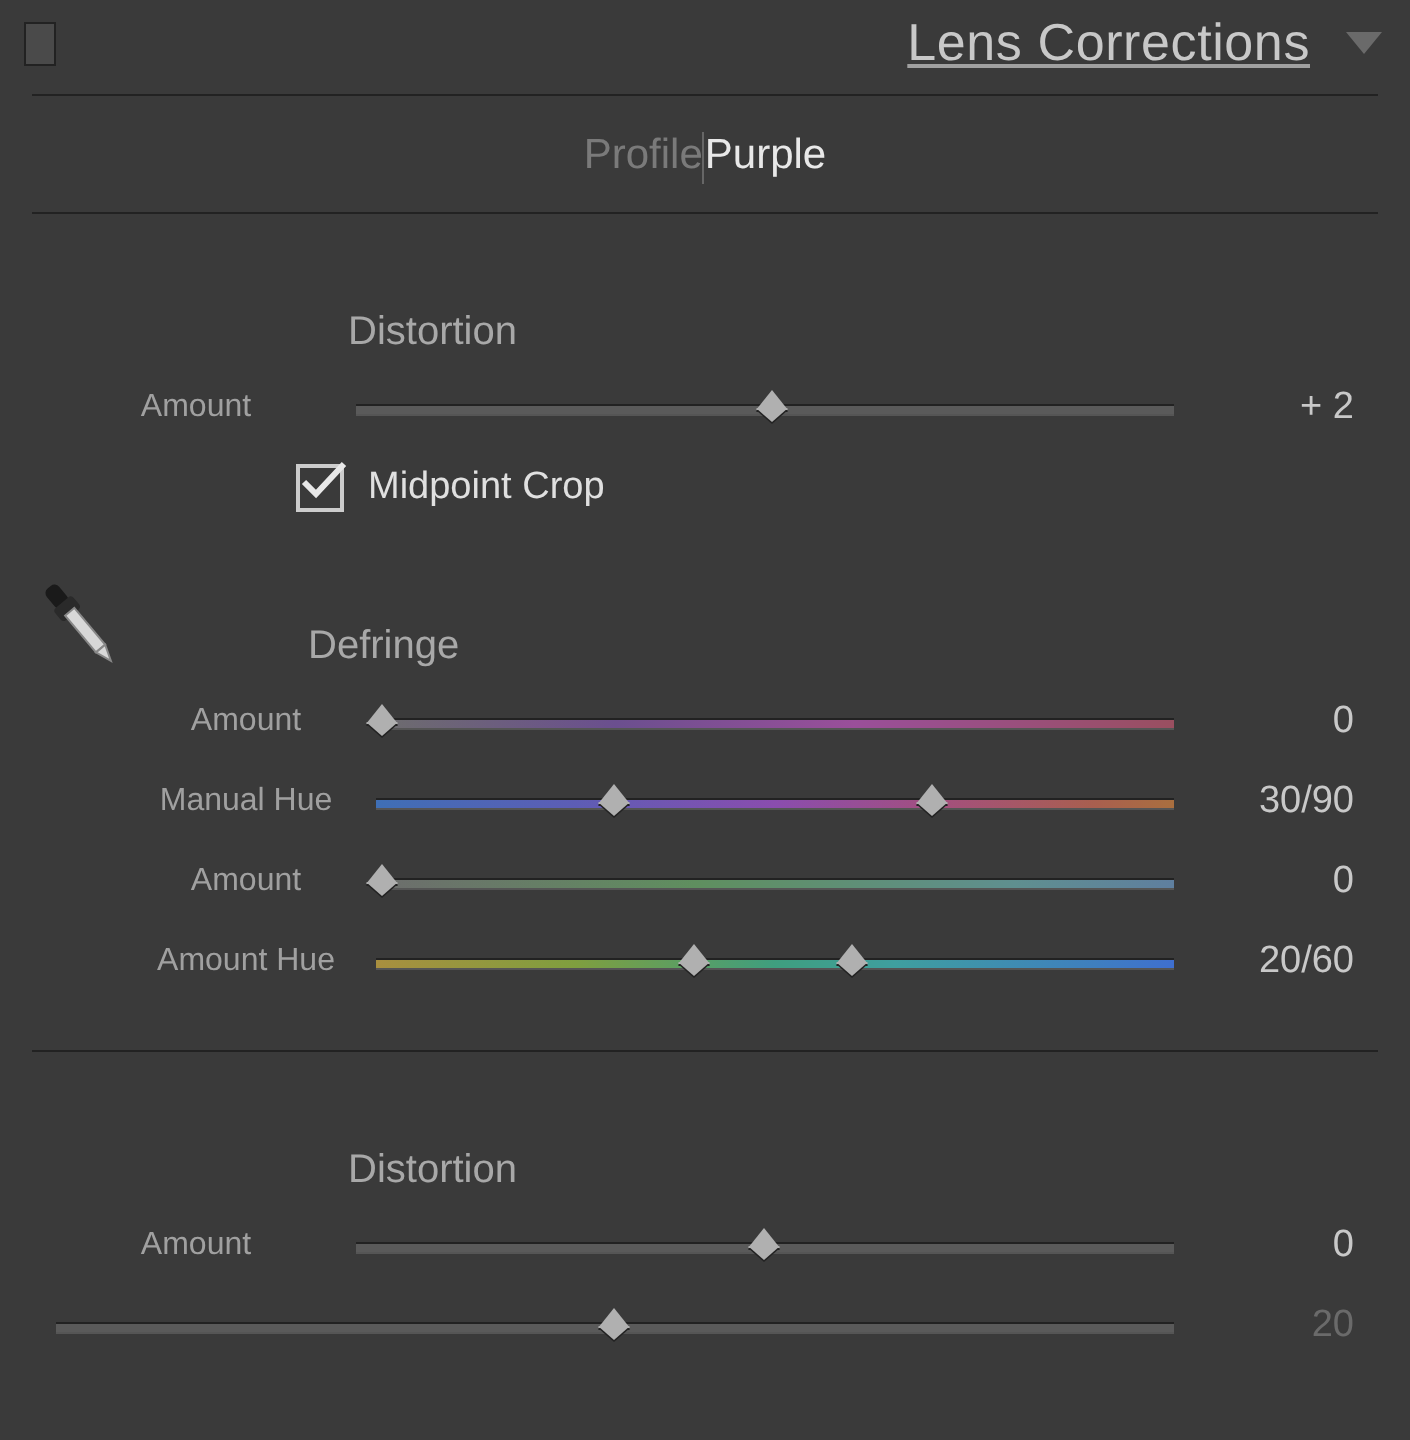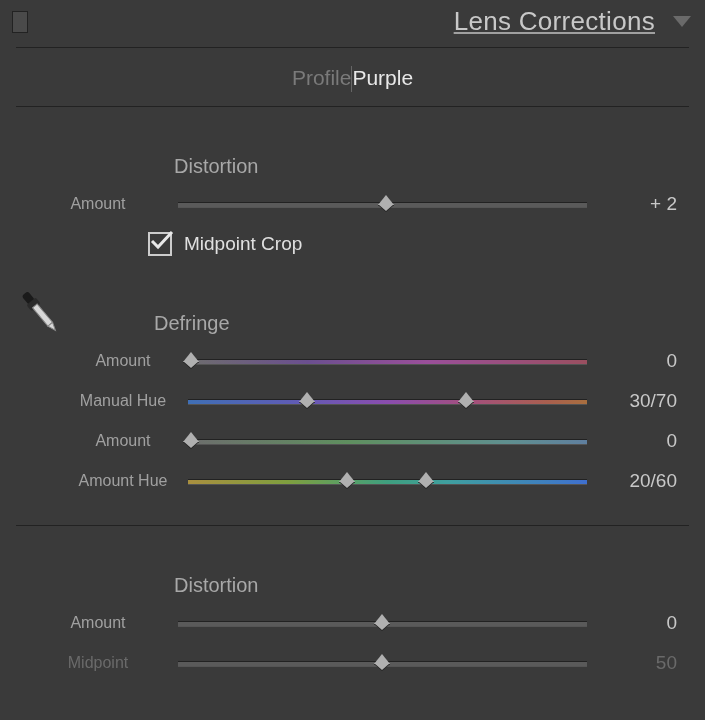--- a/index.html
+++ b/index.html
@@ -257,21 +257,21 @@
             <div class="track grad-bluepurple"></div>
             <div class="thumb" style="left:30%">
                 <div class="shape"></div>
                 <div class="shape2"></div>
               </div>
             <div class="thumb" style="left:70%">
                 <div class="shape"></div>
                 <div class="shape2"></div>
               </div>
           </div>
-          <div class="value">30/70</div>
+          <div class="value">30/90</div>
         </div>
 
         <div class="row">
           <div class="label" style="width:110px">Amount</div>
           <div class="slider">
             <div class="track grad-green"></div>
             <div class="thumb" style="left:1%">
                 <div class="shape"></div>
                 <div class="shape2"></div>
               </div>
@@ -307,25 +307,24 @@
       <div class="slider">
         <div class="track"></div>
         <div class="thumb" style="left:50%">
             <div class="shape"></div>
             <div class="shape2"></div>
           </div>
       </div>
       <div class="value">0</div>
     </div>
     <div class="row">
-      <div class="label dim">Midpoint</div>
       <div class="slider">
         <div class="track"></div>
         <div class="thumb" style="left:50%">
             <div class="shape"></div>
             <div class="shape2"></div>
           </div>
       </div>
-      <div class="value dim">50</div>
+      <div class="value dim">20</div>
     </div>
   </div>
 
 </div>
 
 </body></html>

